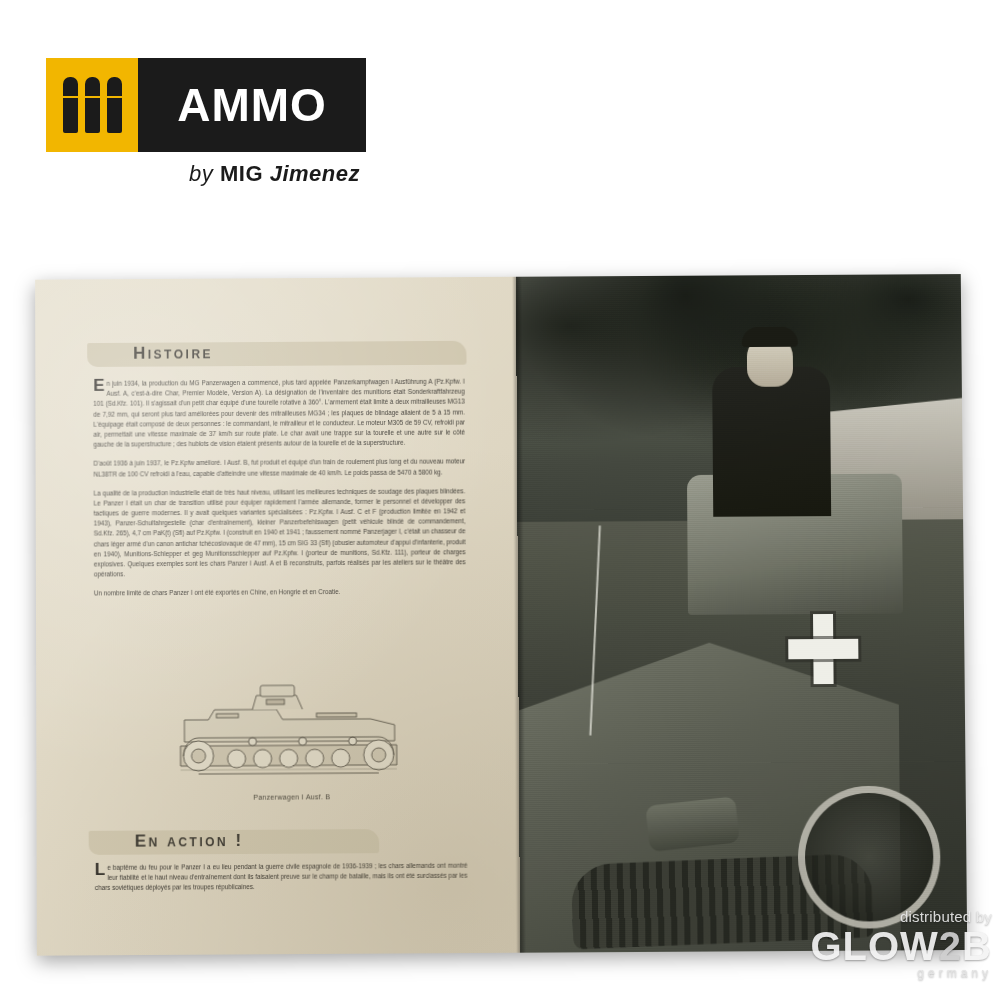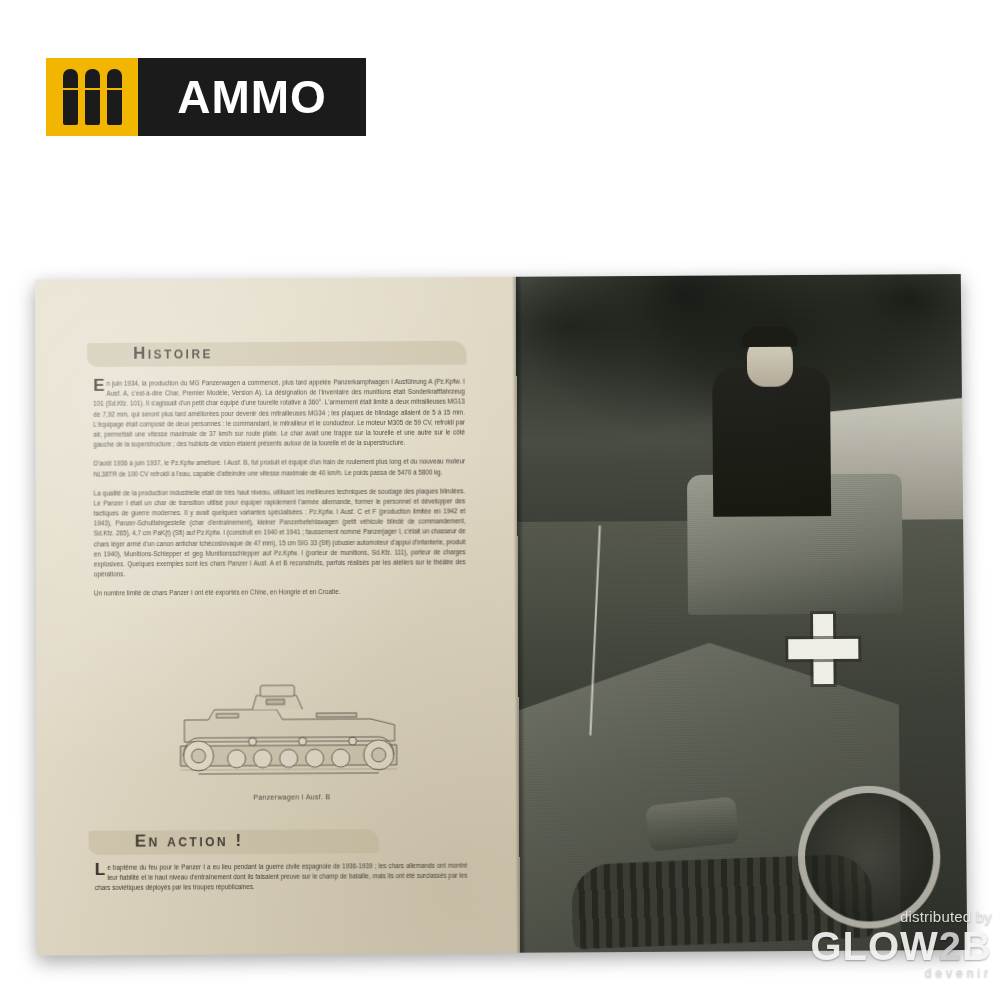--- a/index.html
+++ b/index.html
@@ -18,21 +18,21 @@
   
   #logo-block {
     position: absolute;
     left: 46px;
     top: 58px;
     width: 320px;
   }
   #logo-row {
     display: flex;
     align-items: stretch;
-    height: 78px;
+    height: 94px;
   }
   #logo-badge {
     width: 92px;
     background: #f2b600;
     position: relative;
     display: flex;
     align-items: center;
     justify-content: center;
     gap: 7px;
   }
@@ -335,20 +335,25 @@
 <body>
 
 <div id="logo-block">
   <div id="logo-row">
     <div id="logo-badge">
       <div class="bullet"></div>
       <div class="bullet"></div>
       <div class="bullet"></div>
     </div>
     <div id="logo-word">AMMO</div>
+  </div>
+  <div id="logo-sub">
+    <span class="by">by</span>
+    <span class="mig">MIG</span>
+    <span class="jim">Jimenez</span>
   </div>
 </div>
 
 <div id="spread">
 
   <div id="page-left">
 
     <div id="hist-head" class="section-head">
       <div class="brush"></div>
       <div class="title">Histoire</div>
@@ -432,14 +437,14 @@
   </div>
 
   <div id="gutter"></div>
 </div>
 
 <div id="watermark">
   <div id="wm-top">distributed by</div>
   <div id="wm-main">
     <span>GLOW</span><span class="accent">2</span><span>B</span>
   </div>
-  <div id="wm-sub">devenir</div>
+  <div id="wm-sub">germany</div>
 </div>
 
 </body></html>

